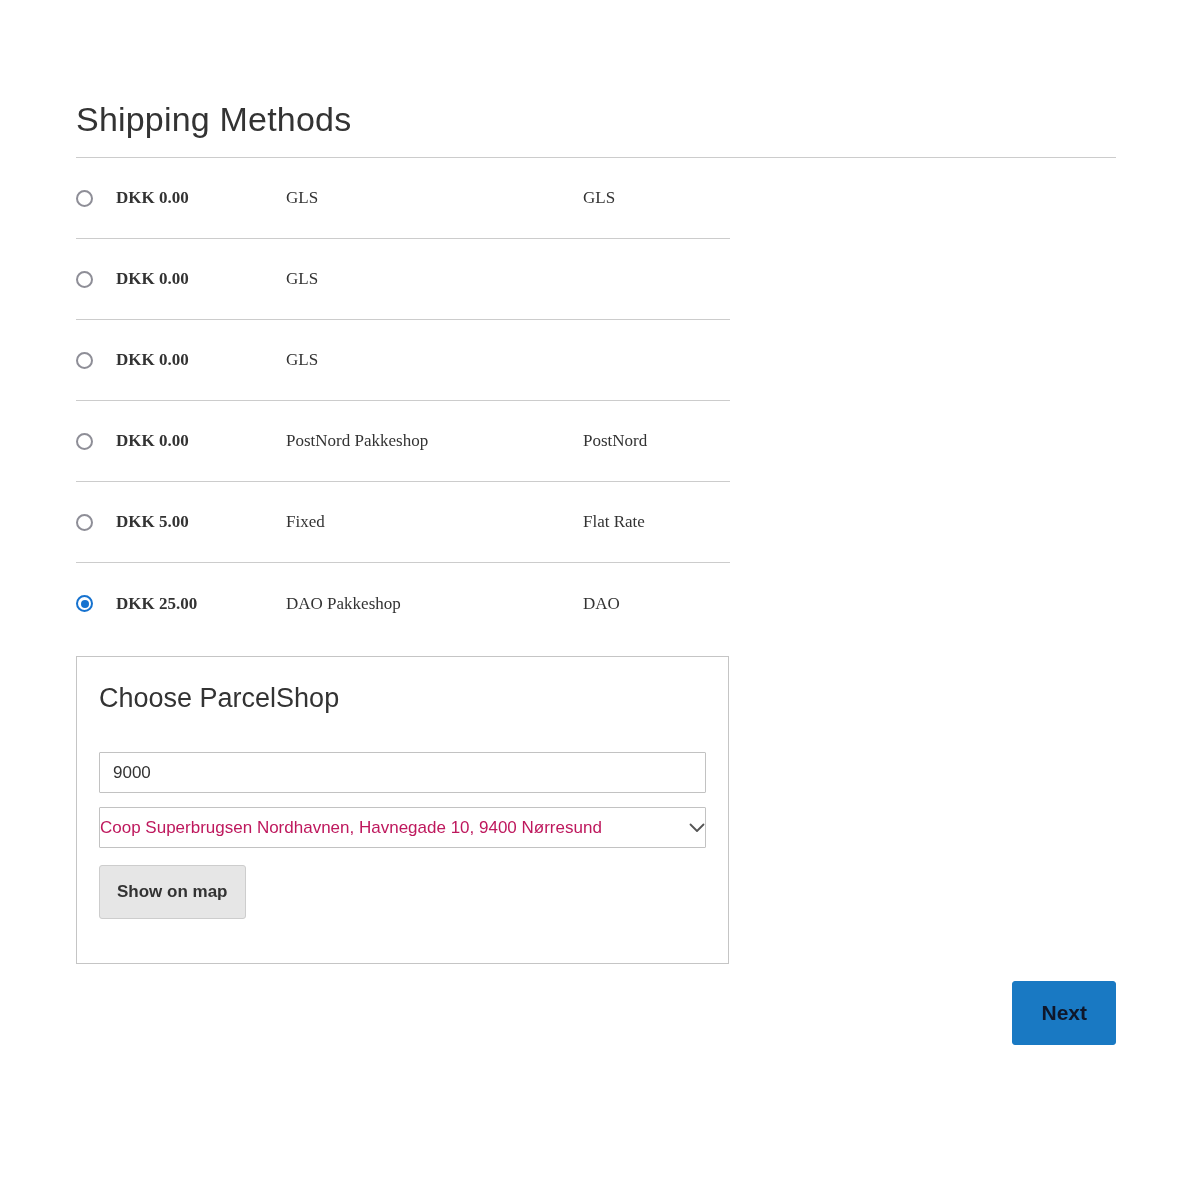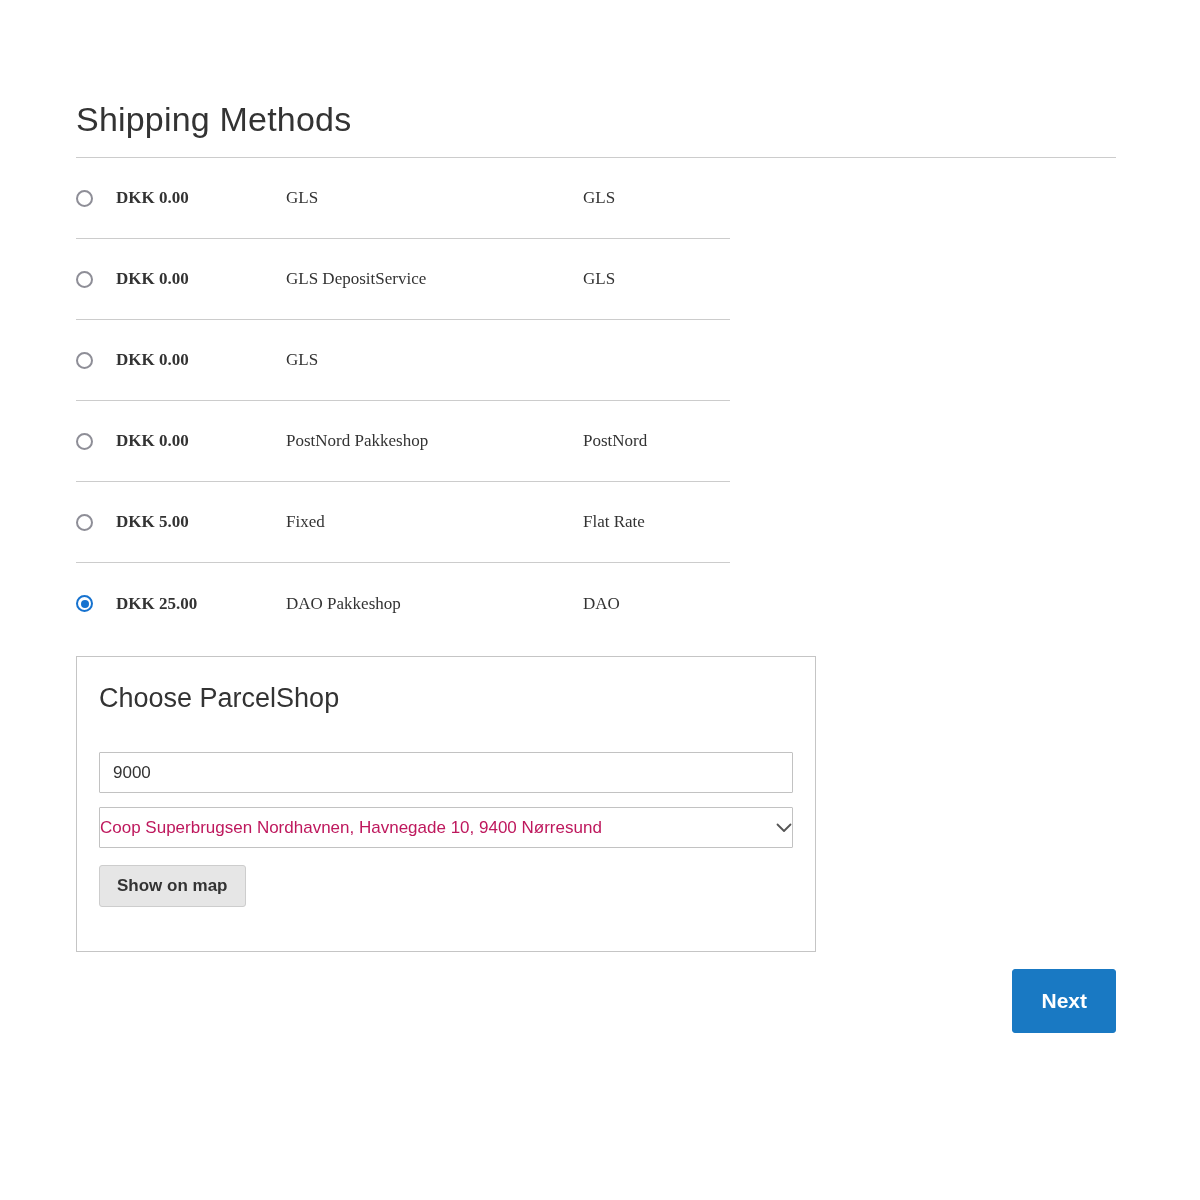--- a/index.html
+++ b/index.html
@@ -64,21 +64,21 @@
     left: 50%; top: 50%;
     transform: translate(-50%, -50%);
     width: 8px; height: 8px;
     border-radius: 50%;
     background: #1672cf;
   }
 
   
   .parcel-box {
     margin-top: 12px;
-    width: 740px;
+    width: 653px;
     border: 1px solid #c5c5c5;
     padding: 26px 22px 44px 22px;
     background: #ffffff;
   }
   .parcel-title {
     font-size: 27px;
     font-weight: 300;
     color: #333333;
     margin-bottom: 38px;
   }
@@ -124,39 +124,39 @@
     margin-left: 8px;
     display: flex;
     align-items: center;
   }
   .show-map-btn {
     margin-top: 17px;
     display: inline-block;
     background: #e6e6e6;
     border: 1px solid #cdcdcd;
     border-radius: 3px;
-    padding: 10px 17px;
+    padding: 16px 17px;
     font-size: 17px;
     font-weight: 700;
     color: #333333;
     font-family: "Liberation Sans", sans-serif;
     cursor: pointer;
   }
 
   
   .actions-row {
     display: flex;
     justify-content: flex-end;
     margin-top: 17px;
   }
   .next-btn {
     background: #1979c3;
     border: 1px solid #1979c3;
     border-radius: 3px;
-    color: #ffffff;
+    color: #0f172a;
     font-size: 21px;
     font-weight: 700;
     font-family: "Liberation Sans", sans-serif;
     padding: 19px 28px;
     cursor: pointer;
   }
 </style>
 </head>
 <body>
 
@@ -173,21 +173,20 @@
       <div class="cell-price">DKK 0.00</div>
       <div class="cell-method">GLS</div>
       <div class="cell-carrier">GLS</div>
     </div>
 
     <div class="method-row">
       <div class="cell-radio">
           <span class="radio"></span>
         </div>
       <div class="cell-price">DKK 0.00</div>
-      <div class="cell-method">GLS DepositService</div>
       <div class="cell-carrier">GLS</div>
     </div>
 
     <div class="method-row">
       <div class="cell-radio">
           <span class="radio"></span>
         </div>
       <div class="cell-price">DKK 0.00</div>
       <div class="cell-carrier">GLS</div>
     </div>

